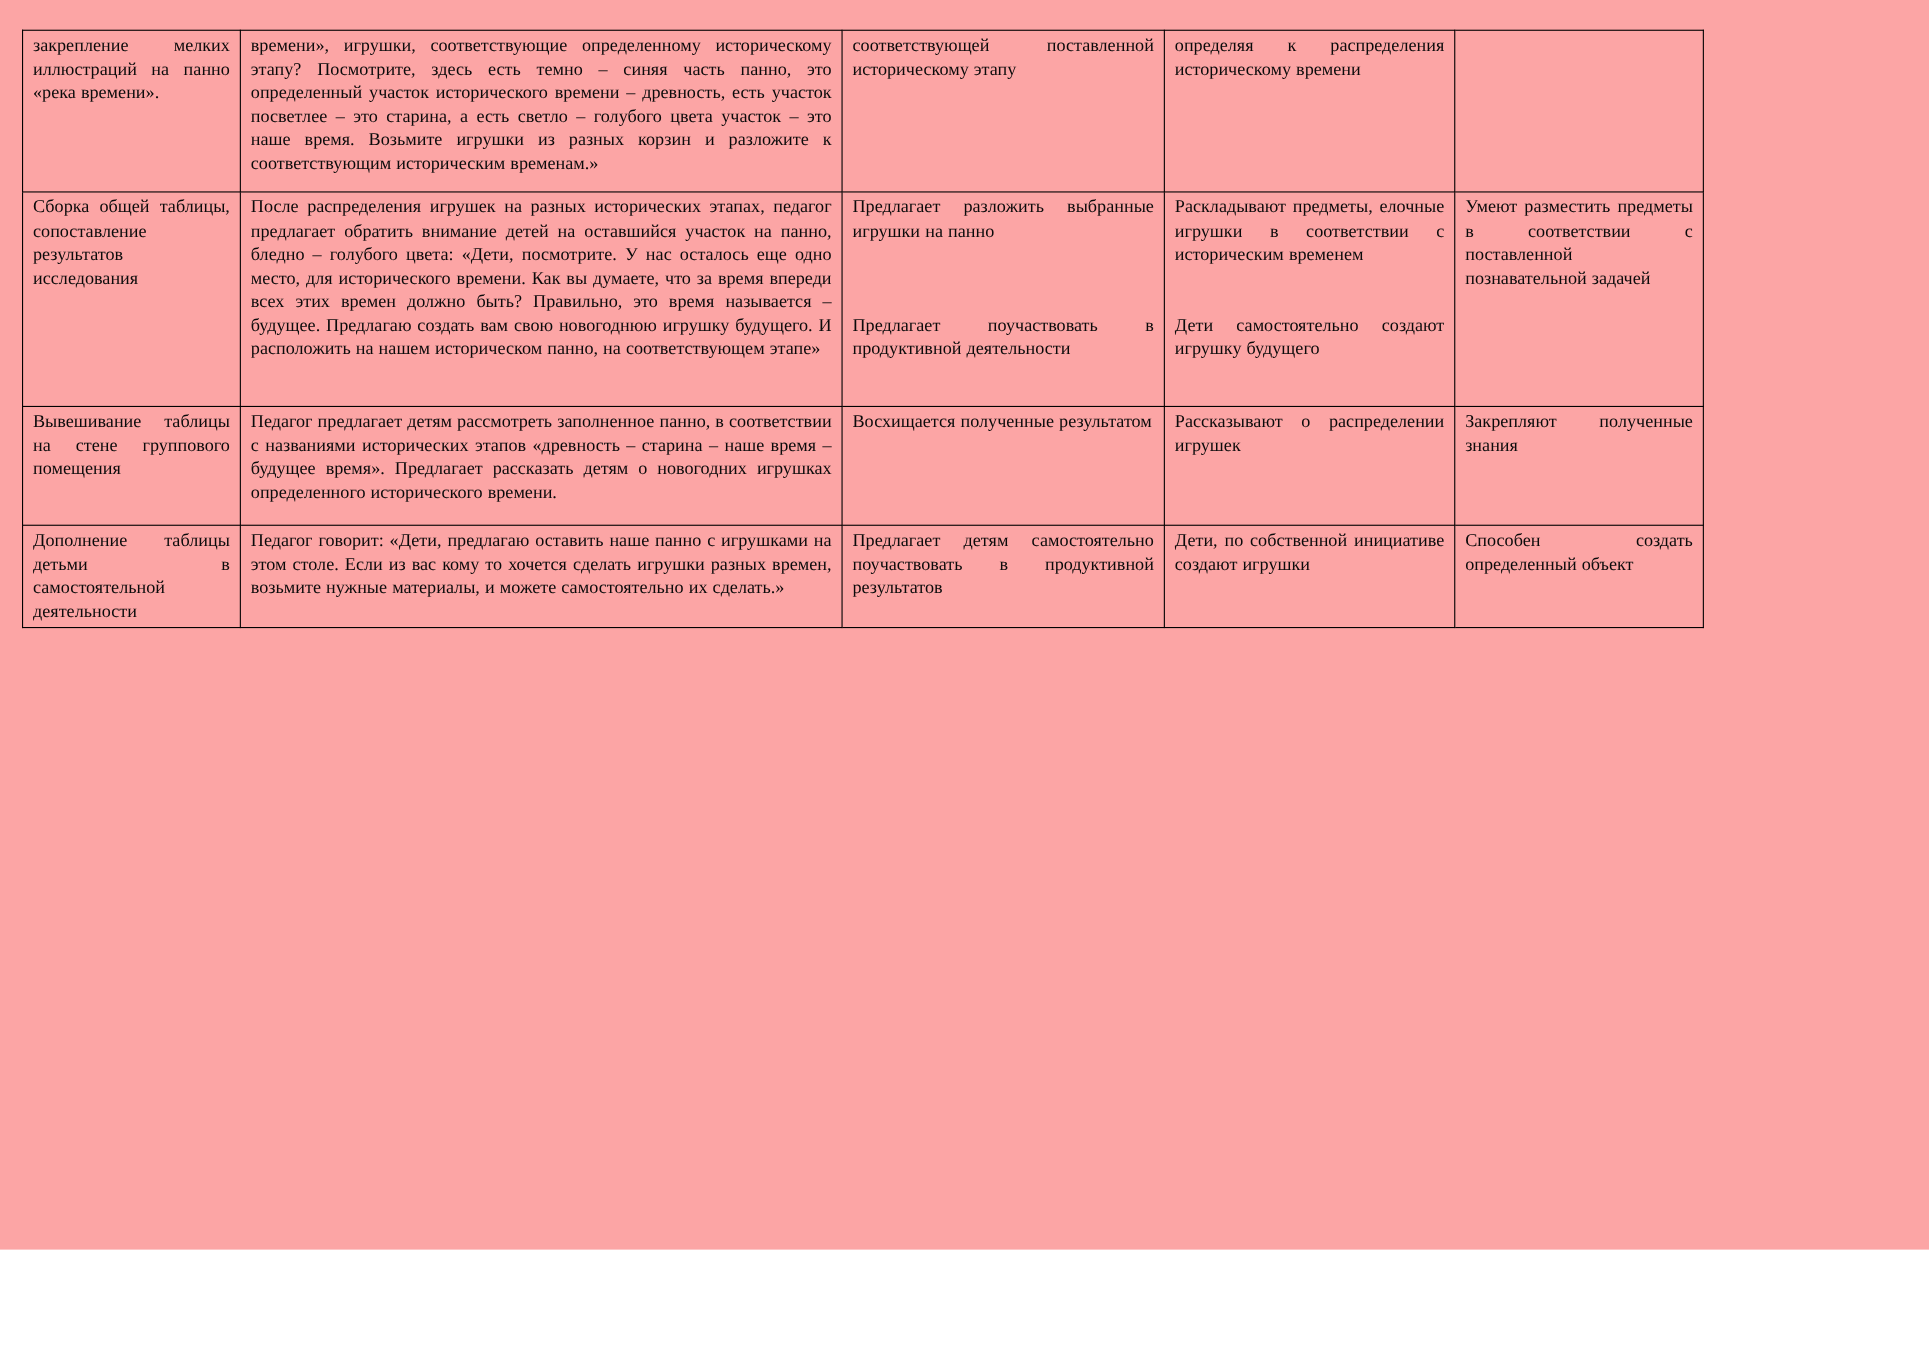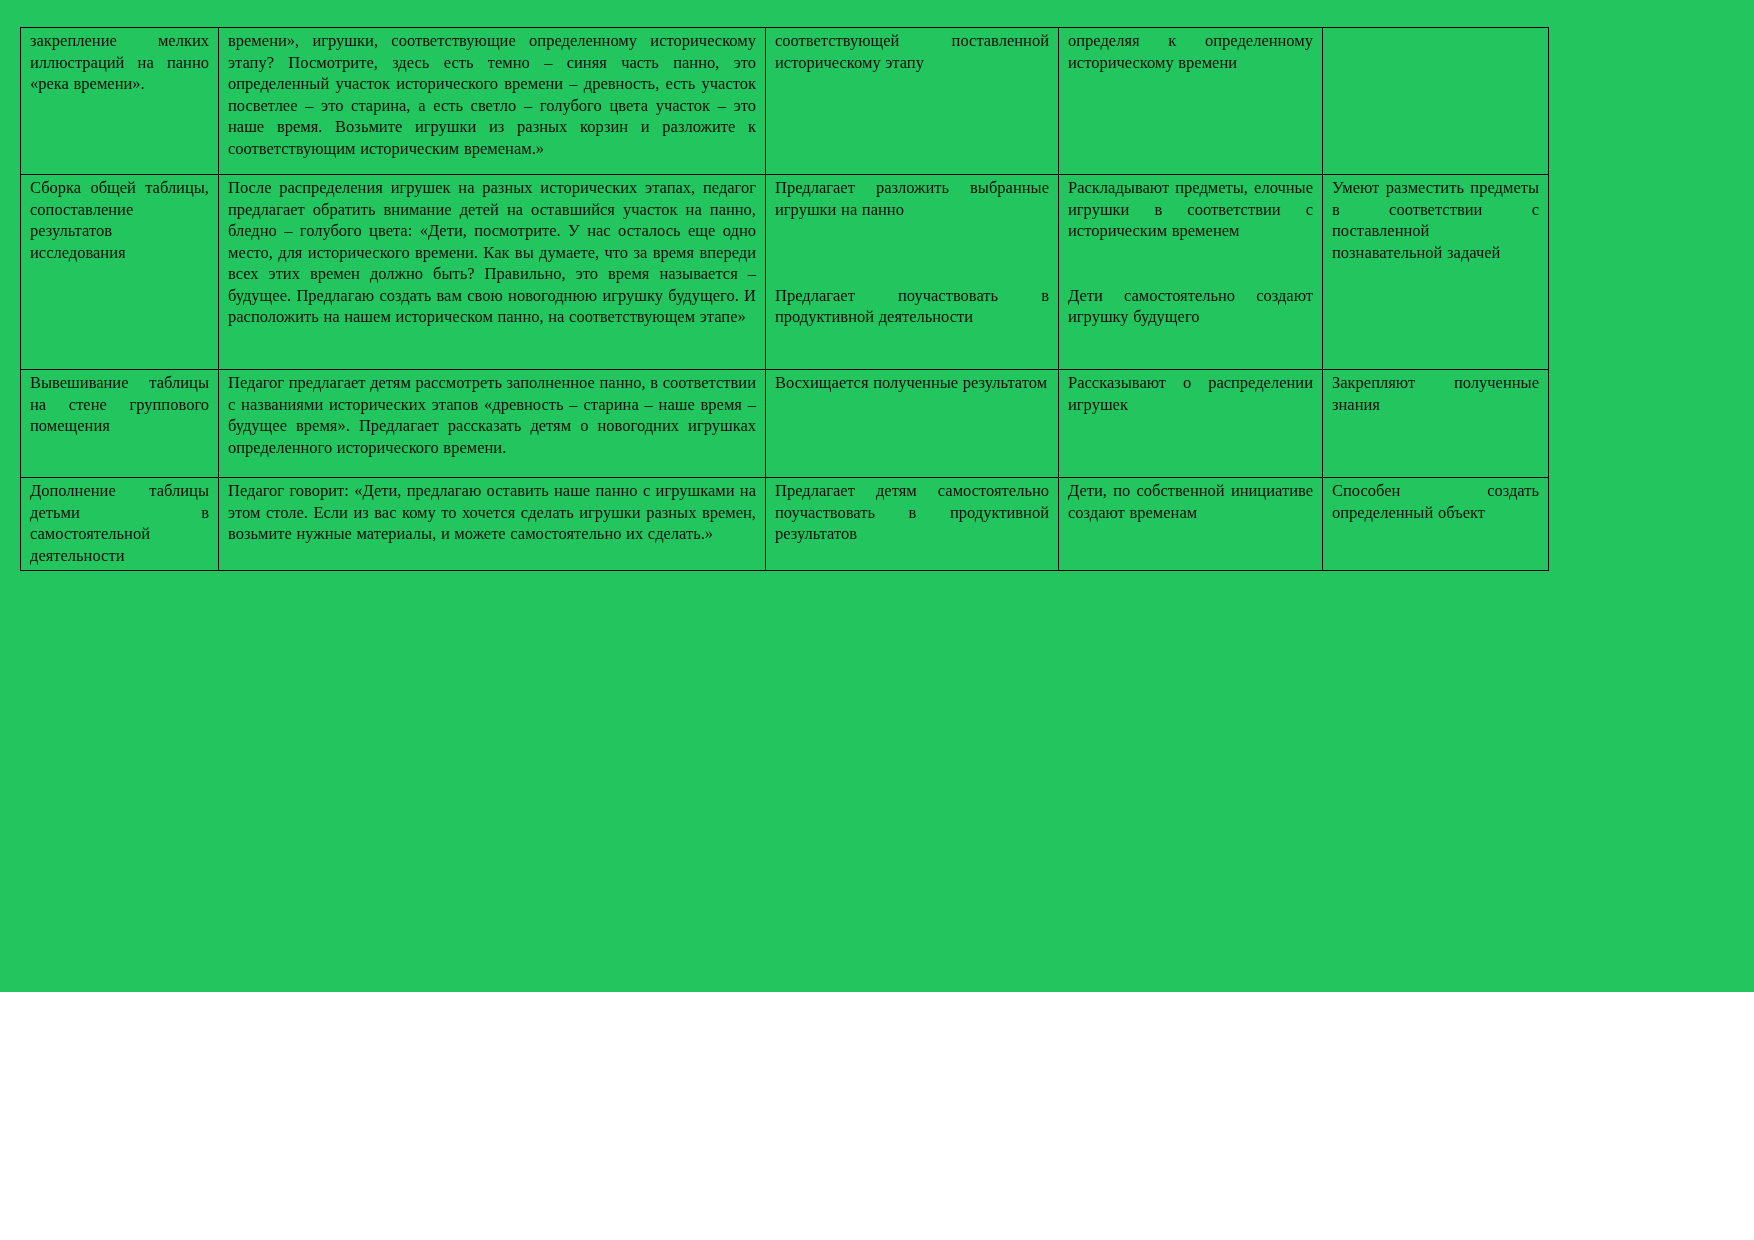--- a/index.html
+++ b/index.html
@@ -13,22 +13,22 @@
     position: relative;
     overflow: hidden;
     font-family: "Liberation Serif", "DejaVu Serif", serif;
     color: #0b0b0b;
   }
   .page {
     position: absolute;
     left: 0;
     top: 0;
     width: 1754px;
-    height: 992px;
-    background: #22c55e;
+    height: 1136px;
+    background: #fca5a5;
   }
   table.doc-table {
     position: absolute;
     left: 20px;
     top: 27px;
     width: 1528px;
     border-collapse: collapse;
     table-layout: fixed;
     font-size: 16.5px;
     line-height: 21.5px;
@@ -61,21 +61,21 @@
           <td>
             <div class="para">закрепление мелких иллюстраций на панно «река времени».</div>
           </td>
           <td>
             <div class="para">времени», игрушки, соответствующие определенному историческому этапу? Посмотрите, здесь есть темно – синяя часть панно, это определенный участок исторического времени – древность, есть участок посветлее – это старина, а есть светло – голубого цвета участок – это наше время. Возьмите игрушки из разных корзин и разложите к соответствующим историческим временам.»</div>
           </td>
           <td>
             <div class="para">соответствующей поставленной историческому этапу</div>
           </td>
           <td>
-            <div class="para">определяя к определенному историческому времени</div>
+            <div class="para">определяя к распределения историческому времени</div>
           </td>
           <td>
             <div class="para">&nbsp;</div>
           </td>
         </tr>
         <tr style="height: 195px;">
           <td>
             <div class="para">Сборка общей таблицы, сопоставление результатов исследования</div>
           </td>
           <td>
@@ -119,21 +119,21 @@
           <td>
             <div class="para">Дополнение таблицы детьми в самостоятельной деятельности</div>
           </td>
           <td>
             <div class="para">Педагог говорит: «Дети, предлагаю оставить наше панно с игрушками на этом столе. Если из вас кому то хочется сделать игрушки разных времен, возьмите нужные материалы, и можете самостоятельно их сделать.»</div>
           </td>
           <td>
             <div class="para">Предлагает детям самостоятельно поучаствовать в продуктивной результатов</div>
           </td>
           <td>
-            <div class="para">Дети, по собственной инициативе создают временам</div>
+            <div class="para">Дети, по собственной инициативе создают игрушки</div>
           </td>
           <td>
             <div class="para">Способен создать определенный объект</div>
           </td>
         </tr>
       </tbody>
   </table>
 </div>
 
 </body></html>

